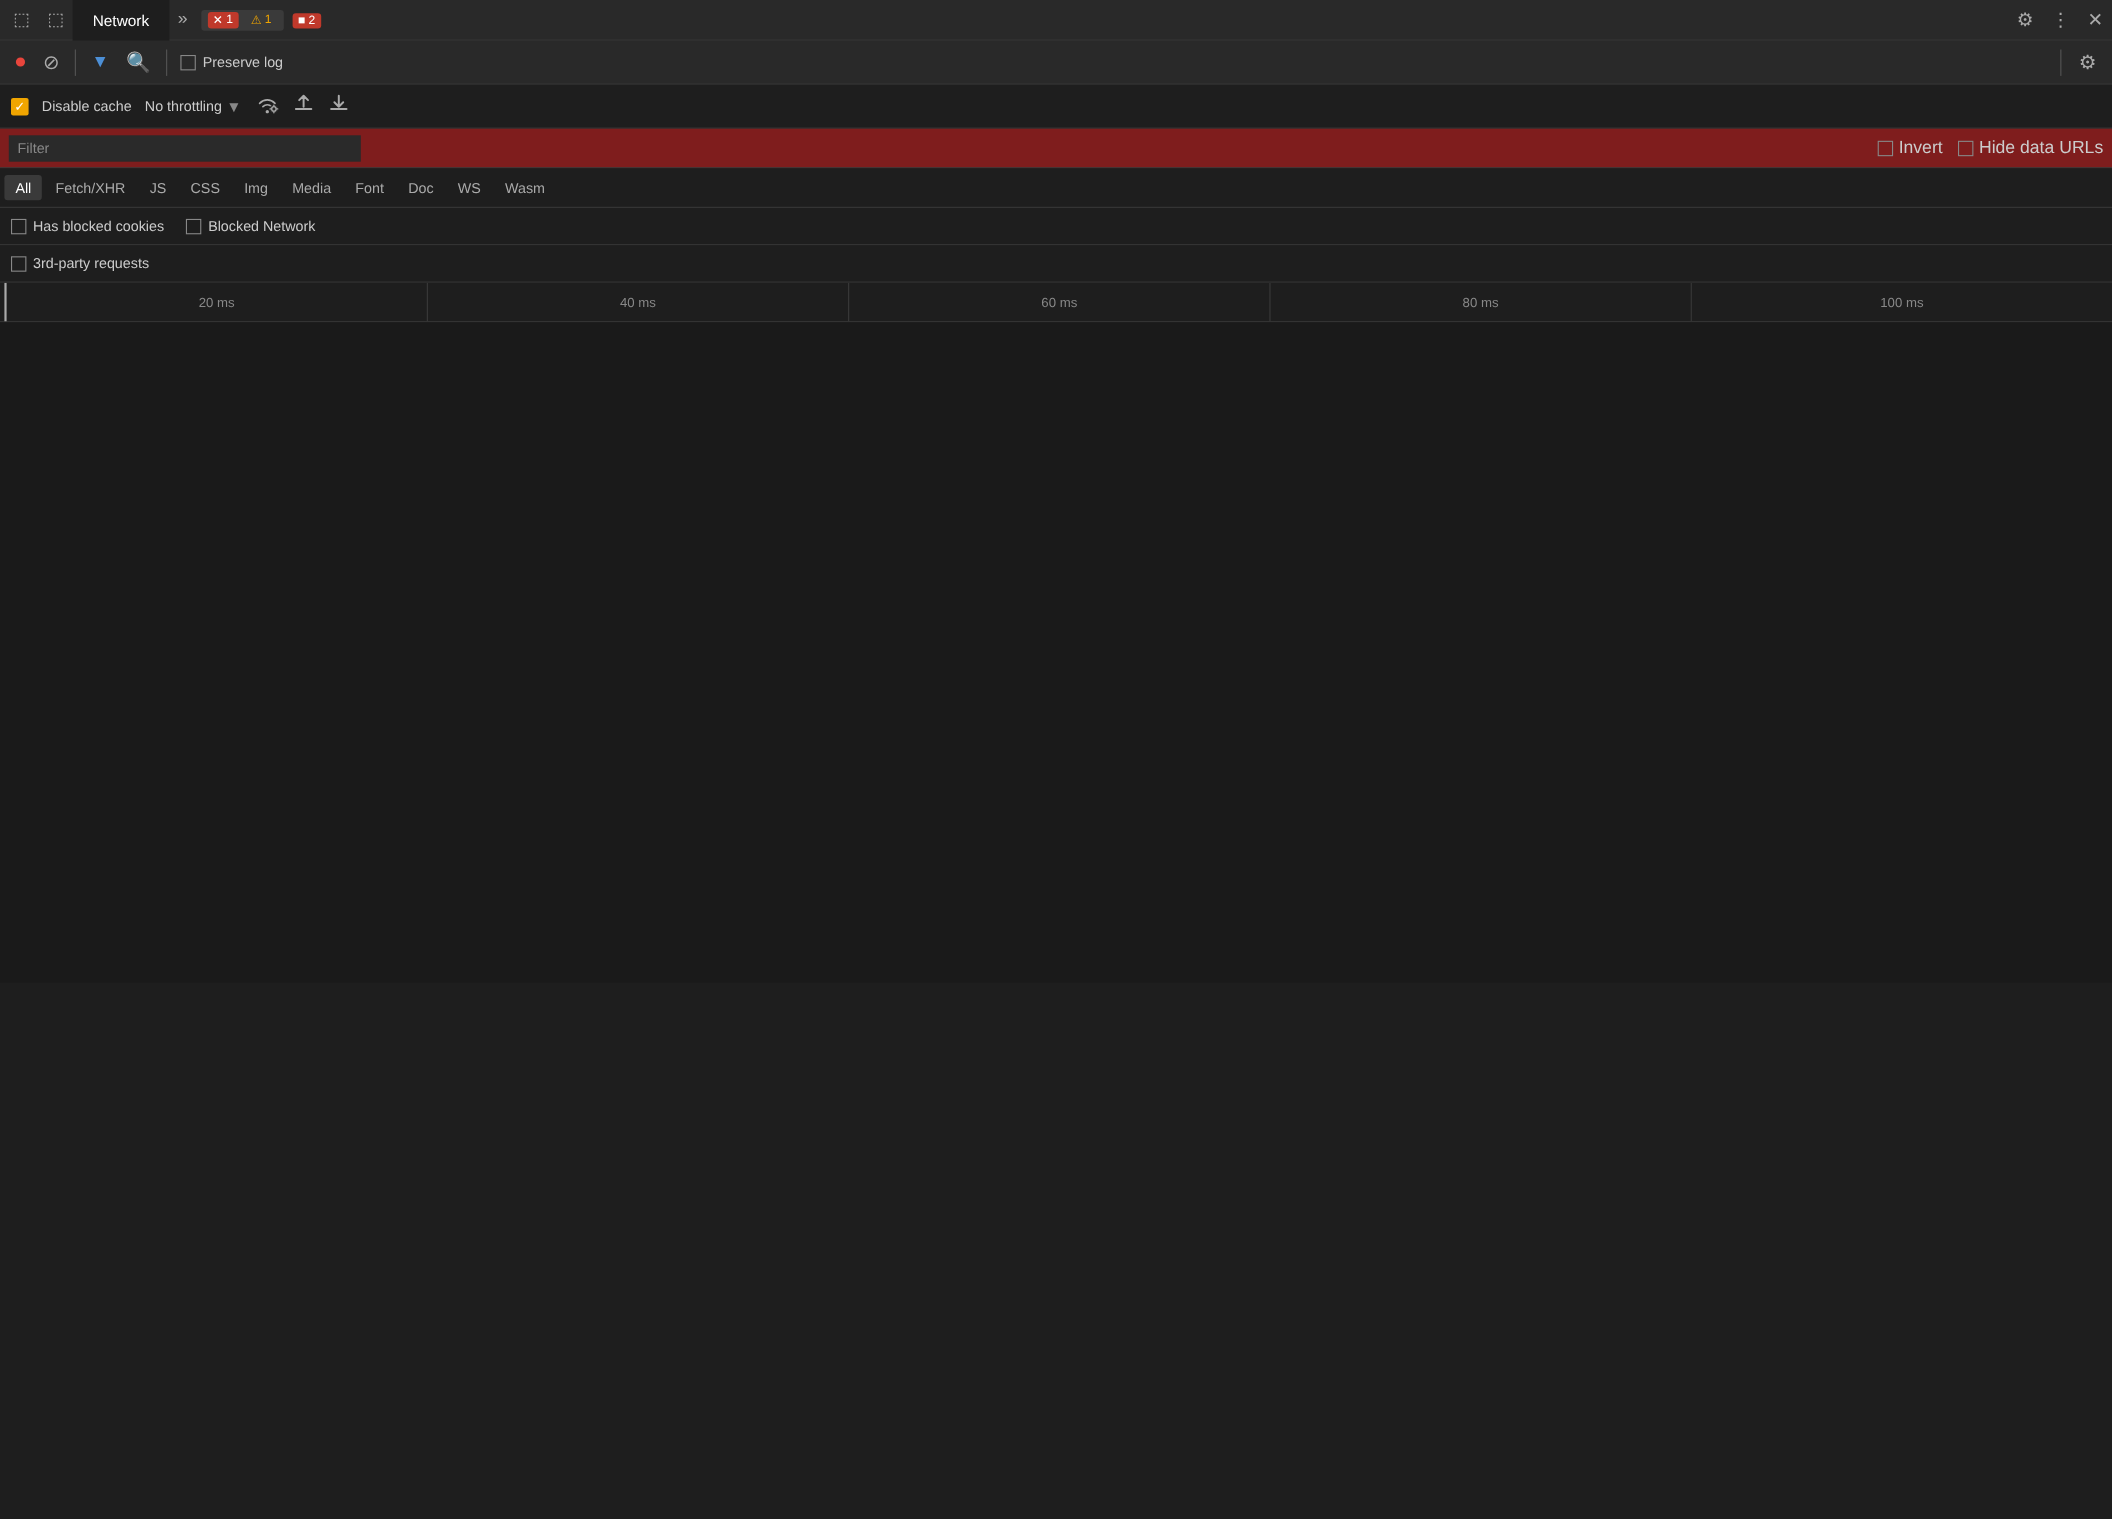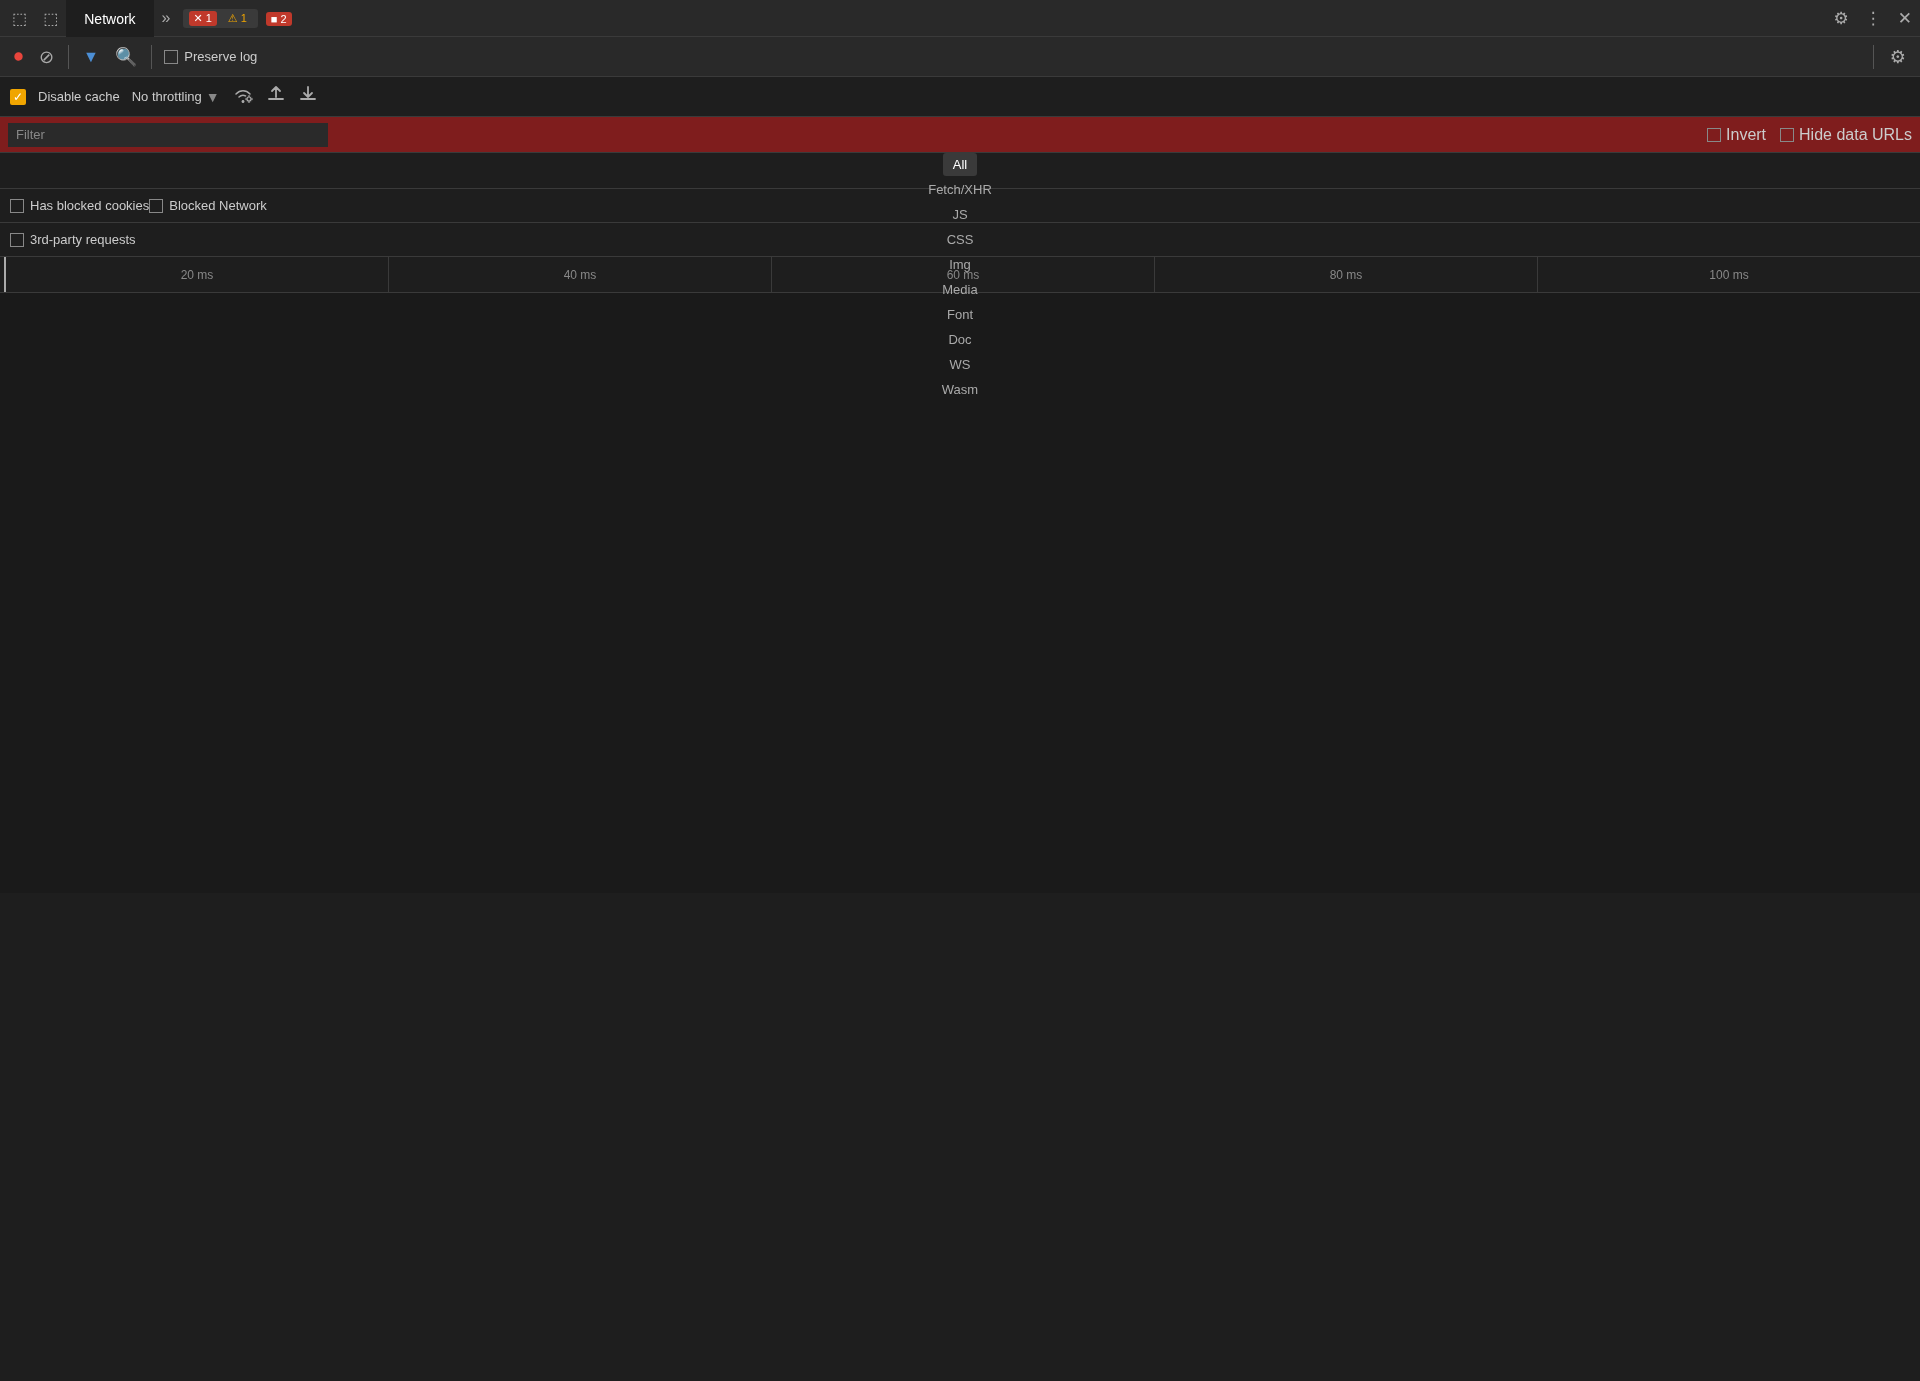--- a/index.html
+++ b/index.html
@@ -261,21 +261,20 @@
 
     
     .type-bar {
       display: flex;
       align-items: center;
       background: #1e1e1e;
       height: 36px;
       border-bottom: 1px solid #3a3a3a;
       padding: 0 4px;
       gap: 2px;
-      flex-direction: column;
     }
 
     .type-btn {
       background: none;
       border: none;
       color: #aaa;
       font-size: 13px;
       padding: 4px 10px;
       cursor: pointer;
       border-radius: 3px;
@@ -286,20 +285,21 @@
     }
 
     
     .checkboxes-row {
       display: flex;
       align-items: center;
       background: #1e1e1e;
       height: 34px;
       border-bottom: 1px solid #3a3a3a;
       padding: 0 10px;
+      gap: 20px;
     }
 
     .check-option {
       display: flex;
       align-items: center;
       gap: 6px;
       color: #ccc;
       cursor: pointer;
       font-size: 13px;
     }

